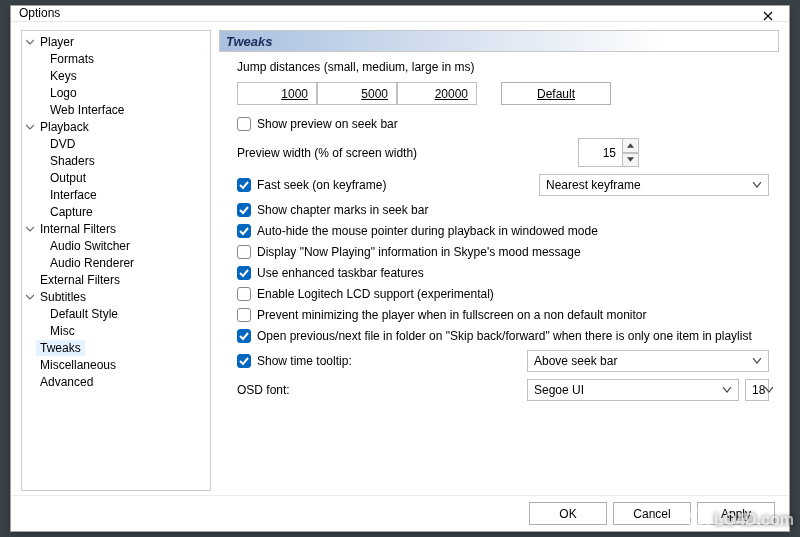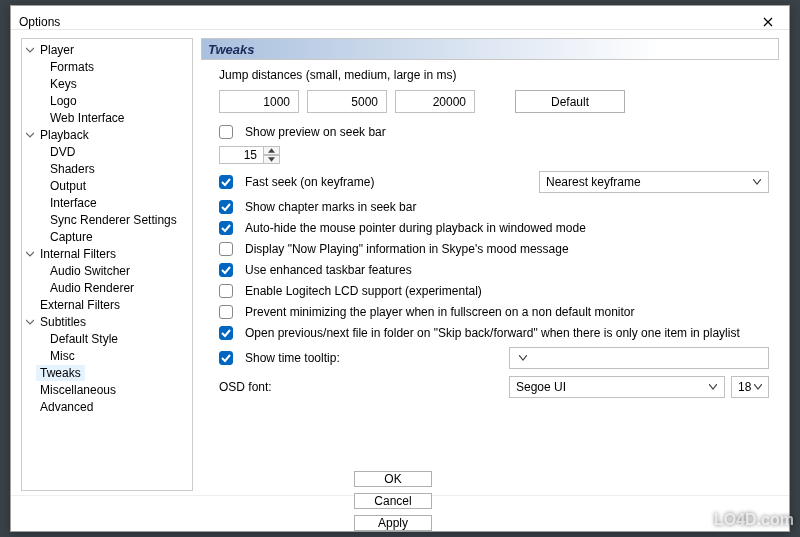--- a/index.html
+++ b/index.html
@@ -19,24 +19,23 @@
     top: 5px;
     width: 780px;
     height: 527px;
     background: #fff;
     border: 1px solid #a0a0a0;
     display: flex;
     flex-direction: column;
     box-shadow: 0 2px 10px rgba(0,0,0,0.3);
   }
   .titlebar {
-    height: 24px;
-    display: flex;
-    align-items: center;
-    padding: 8px 6px 0 8px;
+    height: 16px;
+    display: flex;
+    padding: 0 6px 0 8px;
     border-bottom: 1px solid #e6e6e6;
   }
   .titlebar .title {
     flex: 1;
     font-size: 12px;
   }
   .titlebar .close {
     width: 30px;
     height: 20px;
     display: flex;
@@ -45,21 +44,21 @@
     cursor: pointer;
   }
   .titlebar .close svg { width: 10px; height: 10px; }
   .body {
     flex: 1;
     display: flex;
     overflow: hidden;
   }
   
   .sidebar {
-    width: 172px;
+    width: 190px;
     border: 1px solid #ccc;
     margin: 8px 4px 4px 10px;
     overflow: auto;
     padding: 2px 0;
     background: #fff;
   }
   .tree-item {
     display: flex;
     align-items: center;
     height: 17px;
@@ -101,43 +100,43 @@
     background: linear-gradient(to right, #a9c0de 0%, #ffffff 80%);
     border: 1px solid #c8c8c8;
   }
   .panel-body {
     flex: 1;
     padding: 8px 10px 0 18px;
     overflow: auto;
     font-size: 12px;
   }
   .group-label { margin-bottom: 8px; }
-  .jump-inputs { display: flex; gap: 8px; margin-bottom: 12px; }
+  .jump-inputs { display: flex; margin-bottom: 12px; text-decoration: underline; }
   .jump-inputs input {
     width: 80px; height: 23px; text-align: right; padding-right: 8px;
     border: 1px solid #c0c0c0; font-family: inherit; font-size: 12px;
   }
   .btn {
     height: 23px; min-width: 90px; padding: 0 14px;
     background: #fff; border: 1px solid #b0b0b0; cursor: pointer;
     font-family: inherit; font-size: 12px;
   }
-  .chk-row { display: flex; align-items: center; margin-bottom: 7px; gap: 12px; }
+  .chk-row { display: flex; align-items: center; margin-bottom: 7px; gap: 6px; }
   .chk {
     width: 14px; height: 14px; border: 1px solid #888; border-radius: 3px;
     display: inline-flex; align-items: center; justify-content: center;
     background: #fff; flex-shrink: 0;
   }
   .chk.checked { background: #0067c0; border-color: #0067c0; }
   .chk.checked svg { width: 10px; height: 10px; }
   .chk.checked svg path { stroke: #fff; stroke-width: 2; fill: none; }
   .field-row { display: flex; align-items: center; margin-bottom: 7px; }
   .field-row .label { flex: 1; }
   .spin {
-    display: flex; align-items: stretch; height: 18px;
+    display: flex; align-items: stretch; height: 29px;
   }
   .spin input {
     width: 45px; text-align: right; padding-right: 6px;
     border: 1px solid #c0c0c0; font-family: inherit; font-size: 12px;
   }
   .spin .buttons { display: flex; flex-direction: column; }
   .spin .buttons .b {
     width: 16px; flex:1; border:1px solid #c0c0c0; border-left:none;
     display:flex; align-items:center; justify-content:center; background:#f5f5f5;
     cursor:pointer;
@@ -154,21 +153,20 @@
   .combo.full { flex:1; }
   
   .footer {
     height: 36px;
     display: flex;
     justify-content: flex-end;
     align-items: center;
     gap: 6px;
     padding-right: 14px;
     border-top: 1px solid #eee;
-    flex-direction: column;
   }
   .footer .btn { min-width: 78px; }
   
   .wm {
     position:absolute; right:6px; bottom:6px;
     color: rgba(255,255,255,0.65); font-size: 16px; font-weight:600;
     text-shadow: 0 0 4px rgba(0,0,0,0.6);
     display:flex; align-items:center; gap:4px;
     pointer-events:none;
     text-align:center;
@@ -228,23 +226,20 @@
         <div class="tree-item child">
           <span class="label">Shaders</span>
         </div>
         <div class="tree-item child">
           <span class="label">Output</span>
         </div>
         <div class="tree-item child">
           <span class="label">Interface</span>
         </div>
         <div class="tree-item child">
-          <span class="label">Sync Renderer Settings</span>
-        </div>
-        <div class="tree-item child">
           <span class="label">Capture</span>
         </div>
         <div class="tree-item top">
           <span class="arrow">
             <svg viewBox="0 0 8 8">
               <path d="M0 2 L4 6 L8 2" stroke="#666" fill="none" stroke-width="1.2"></path>
             </svg>
           </span>
           <span class="label">Internal Filters</span>
         </div>
@@ -298,20 +293,21 @@
           <div style="width:24px"></div>
           <button class="btn" style="min-width:110px">Default</button>
         </div>
 
         <div class="chk-row">
           <span class="chk"></span>
           <span>Show preview on seek bar</span>
         </div>
 
         <div class="field-row">
+          <span class="label">Preview width (% of screen width)</span>
           <div class="spin">
             <input value="15" style="">
             <div class="buttons">
               <div class="b">
                   <svg viewBox="0 0 8 5">
                     <path d="M0 5 L4 0 L8 5 Z" fill="#444"></path>
                   </svg>
                 </div>
               <div class="b">
                   <svg viewBox="0 0 8 5">
@@ -397,40 +393,41 @@
           <div class="chk-row" style="margin-bottom:0; width:200px">
             <span class="chk checked">
                 <svg viewBox="0 0 10 10">
                   <path d="M1 5 L4 8 L9 2"></path>
                 </svg>
               </span>
             <span>Show time tooltip:</span>
           </div>
           <div style="width:90px"></div>
           <div class="combo full">
+            <span class="txt">Above seek bar</span>
             <span class="arrow-down">
                 <svg viewBox="0 0 8 6">
                   <path d="M0 0 L4 5 L8 0" stroke="#444" fill="none" stroke-width="1.2"></path>
                 </svg>
               </span>
           </div>
         </div>
 
         <div class="field-row">
           <span style="width:290px">OSD font:</span>
           <div class="combo full">
             <span class="txt">Segoe UI</span>
             <span class="arrow-down">
                 <svg viewBox="0 0 8 6">
                   <path d="M0 0 L4 5 L8 0" stroke="#444" fill="none" stroke-width="1.2"></path>
                 </svg>
               </span>
           </div>
           <div style="width:6px"></div>
-          <div class="combo" style="width:38px">
+          <div class="combo" style="width:24px">
             <span class="txt">18</span>
             <span class="arrow-down">
                 <svg viewBox="0 0 8 6">
                   <path d="M0 0 L4 5 L8 0" stroke="#444" fill="none" stroke-width="1.2"></path>
                 </svg>
               </span>
           </div>
         </div>
 
       </div>

